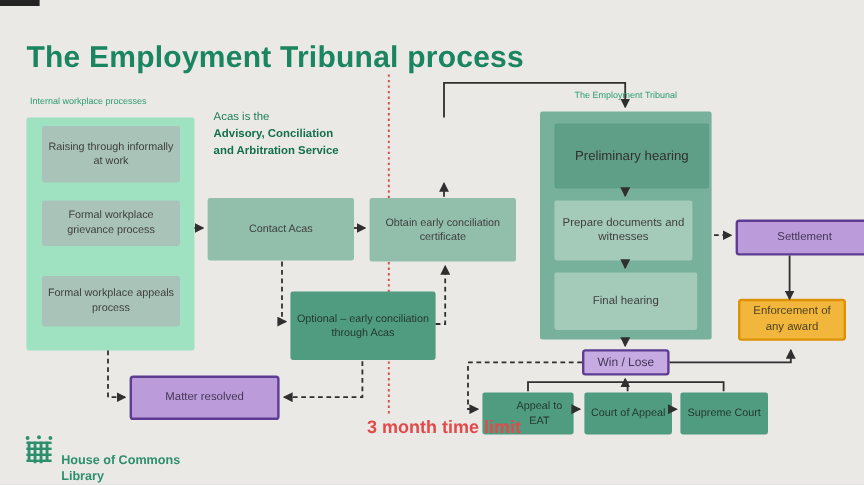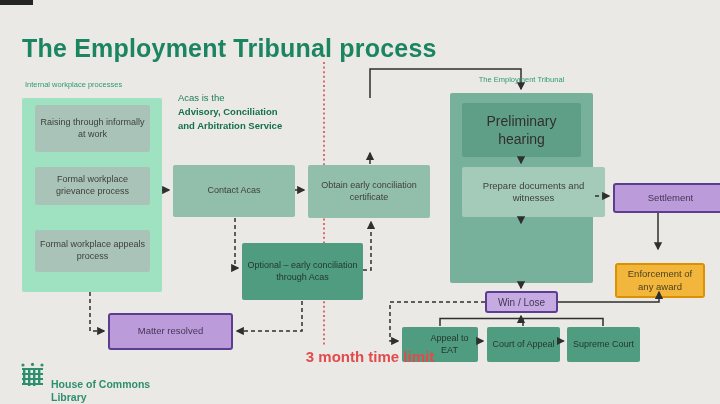--- a/index.html
+++ b/index.html
@@ -83,34 +83,37 @@
     </div>
   <div class="box dark-green" style="left:242px;top:243px;width:121px;height:57px;">
       <span>Optional – early conciliation through Acas</span>
     </div>
   <div class="box purple" style="left:108px;top:313px;width:125px;height:37px;">
       <span>Matter resolved</span>
     </div>
 
   <div class="mini-label" style="left:450px;top:75px;width:143px;text-align:center;">The Employment Tribunal</div>
   <div class="abs trib-outer" style="left:450px;top:93px;width:143px;height:190px;"></div>
-  <div class="box trib-dark" style="left:462px;top:103px;width:119px;height:54px;font-size:14px;">
+  <div class="box trib-dark" style="left:462px;top:103px;width:129px;height:54px;font-size:11px;">
       <span>Preliminary hearing</span>
     </div>
-  <div class="box trib-light" style="left:462px;top:167px;width:143px;height:50px;font-size:9.5px;">
+  <div class="box trib-light" style="left:462px;top:167px;width:115px;height:50px;font-size:9.5px;">
       <span>Prepare documents and witnesses</span>
+    </div>
+  <div class="box trib-light" style="left:462px;top:227px;width:119px;height:48px;font-size:9.5px;">
+      <span>Final hearing</span>
     </div>
 
   <div class="box purple winlose" style="left:485px;top:291px;width:73px;height:22px;">
       <span>Win / Lose</span>
     </div>
   <div class="box purple" style="left:613px;top:183px;width:115px;height:30px;">
       <span>Settlement</span>
     </div>
-  <div class="box amber" style="left:615px;top:263px;width:90px;height:35px;">
+  <div class="box amber" style="left:615px;top:249px;width:90px;height:35px;">
       <span>Enforcement of any award</span>
     </div>
 
   <div class="box dark-green" style="left:402px;top:327px;width:76px;height:35px;padding-left:21px;">
       <span>Appeal to EAT</span>
     </div>
   <div class="box dark-green" style="left:487px;top:327px;width:73px;height:35px;">
       <span>Court of Appeal</span>
     </div>
   <div class="box dark-green" style="left:567px;top:327px;width:73px;height:35px;">

